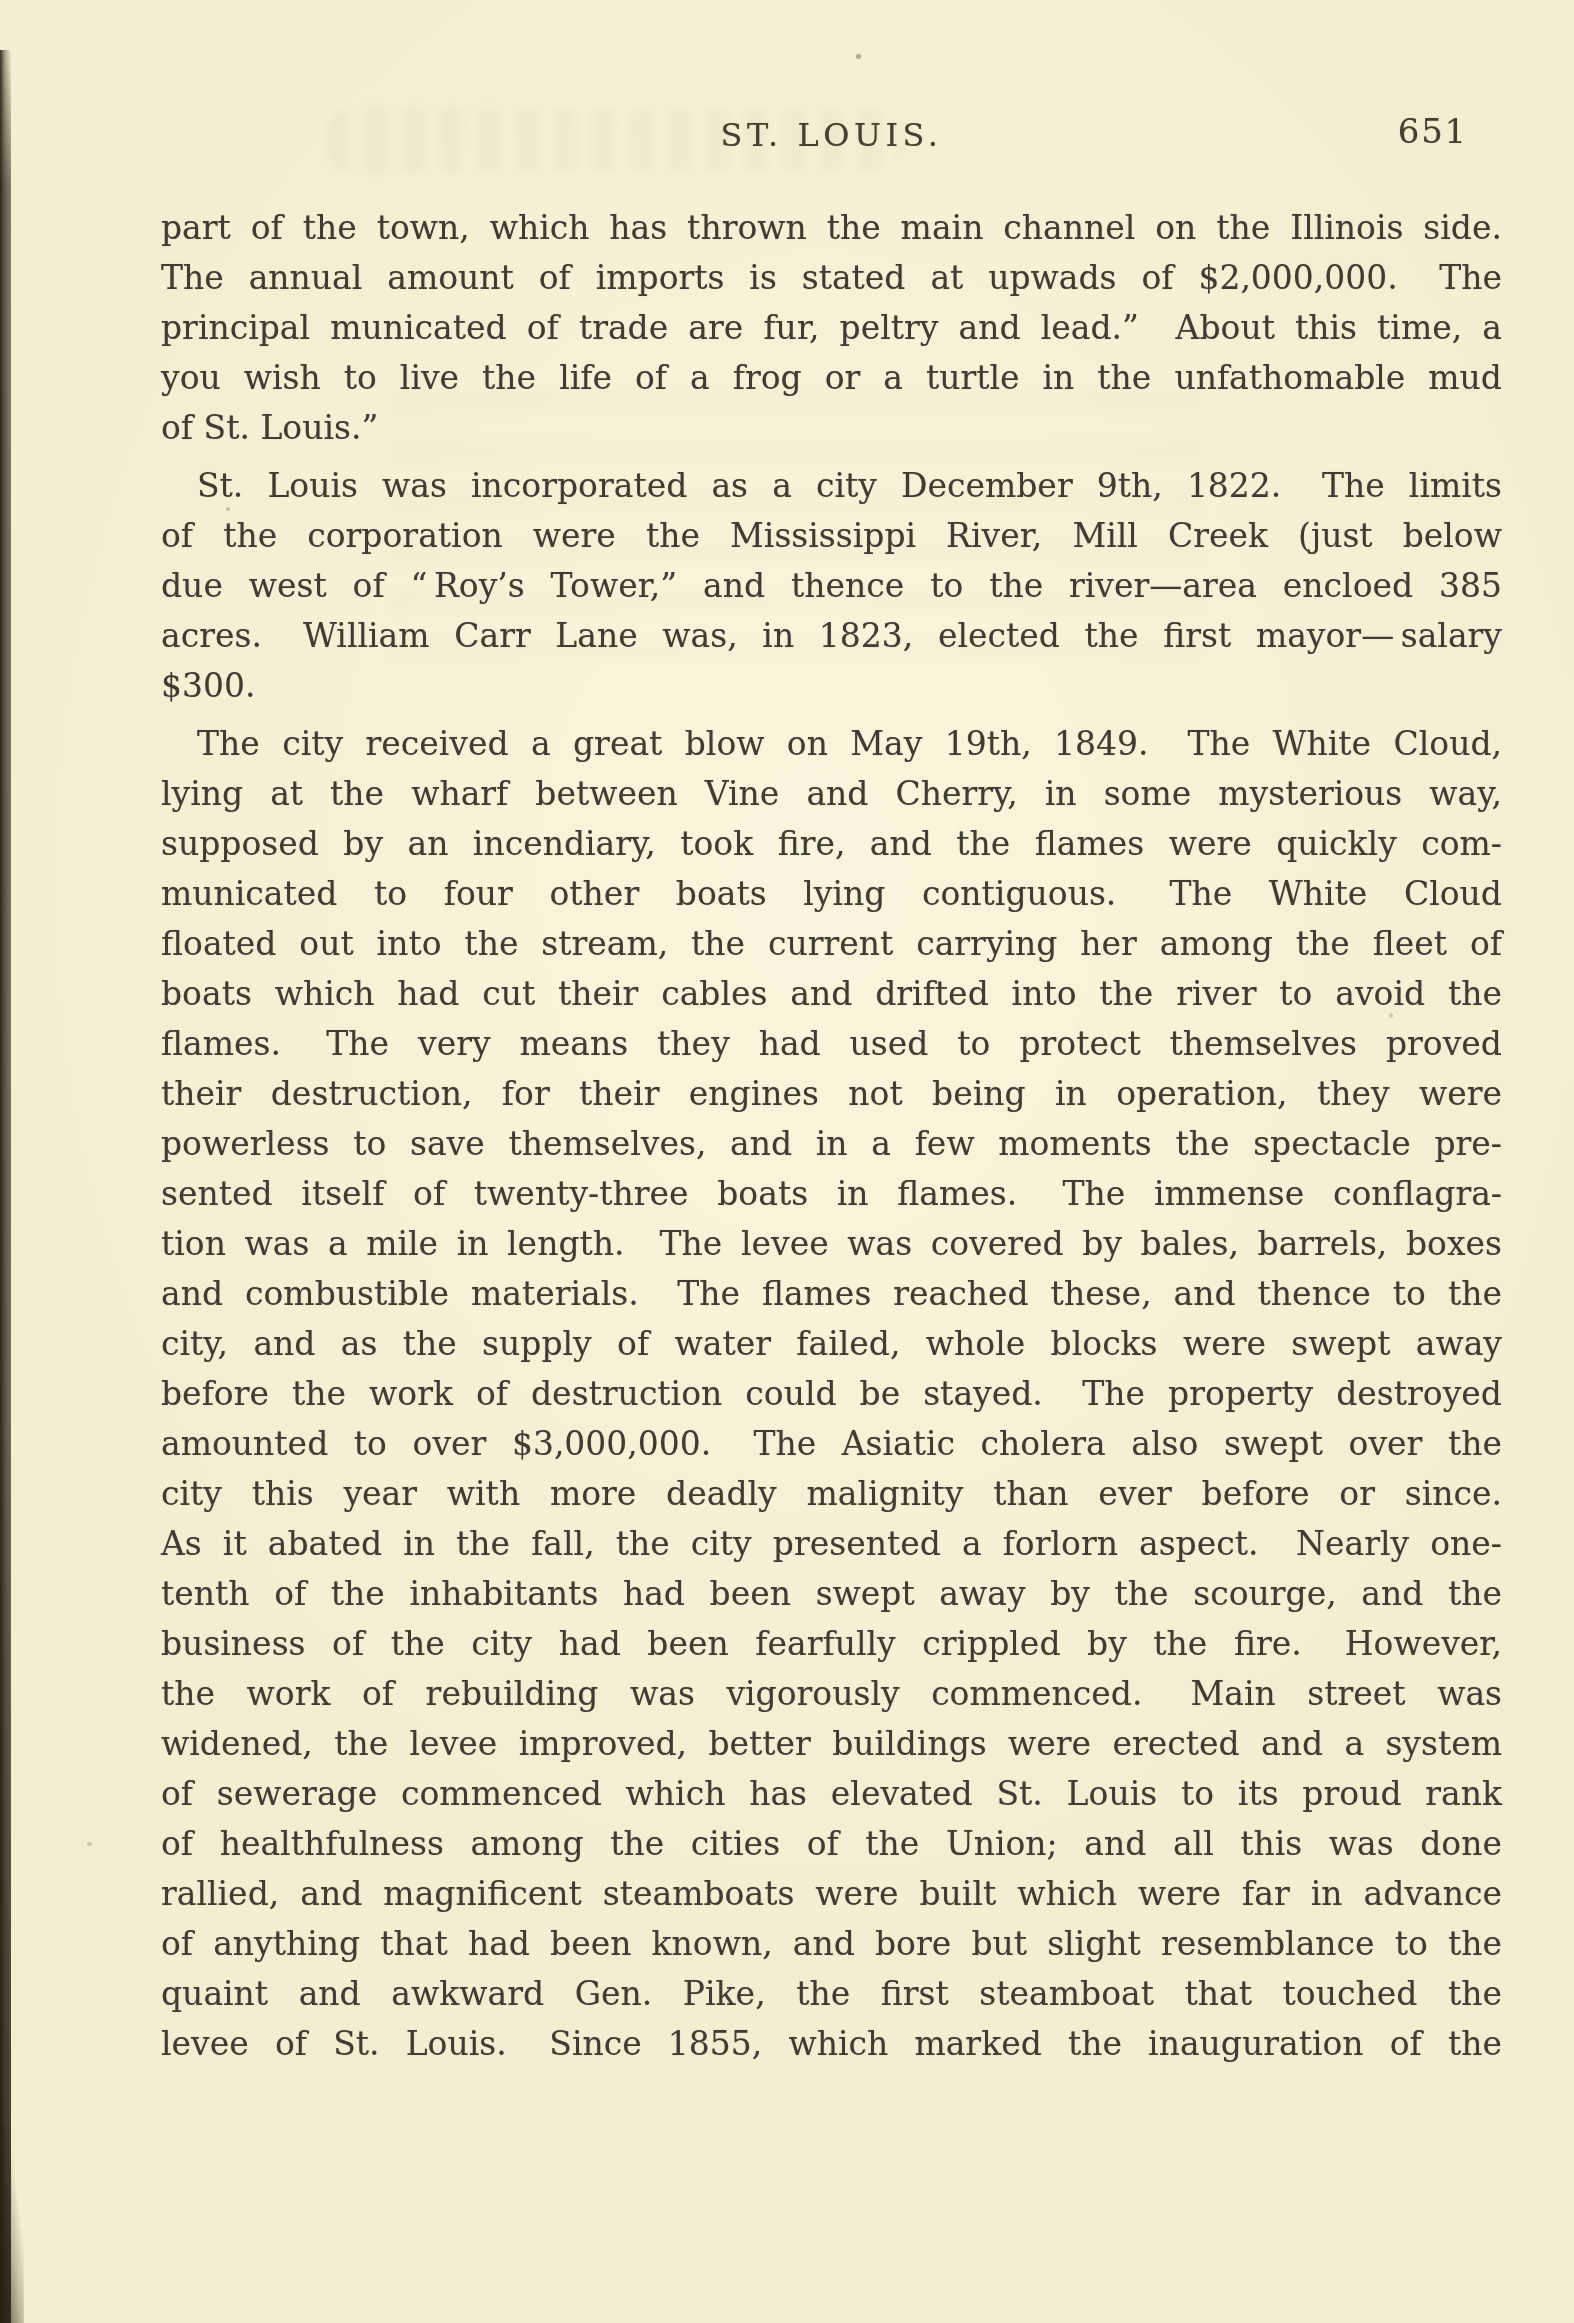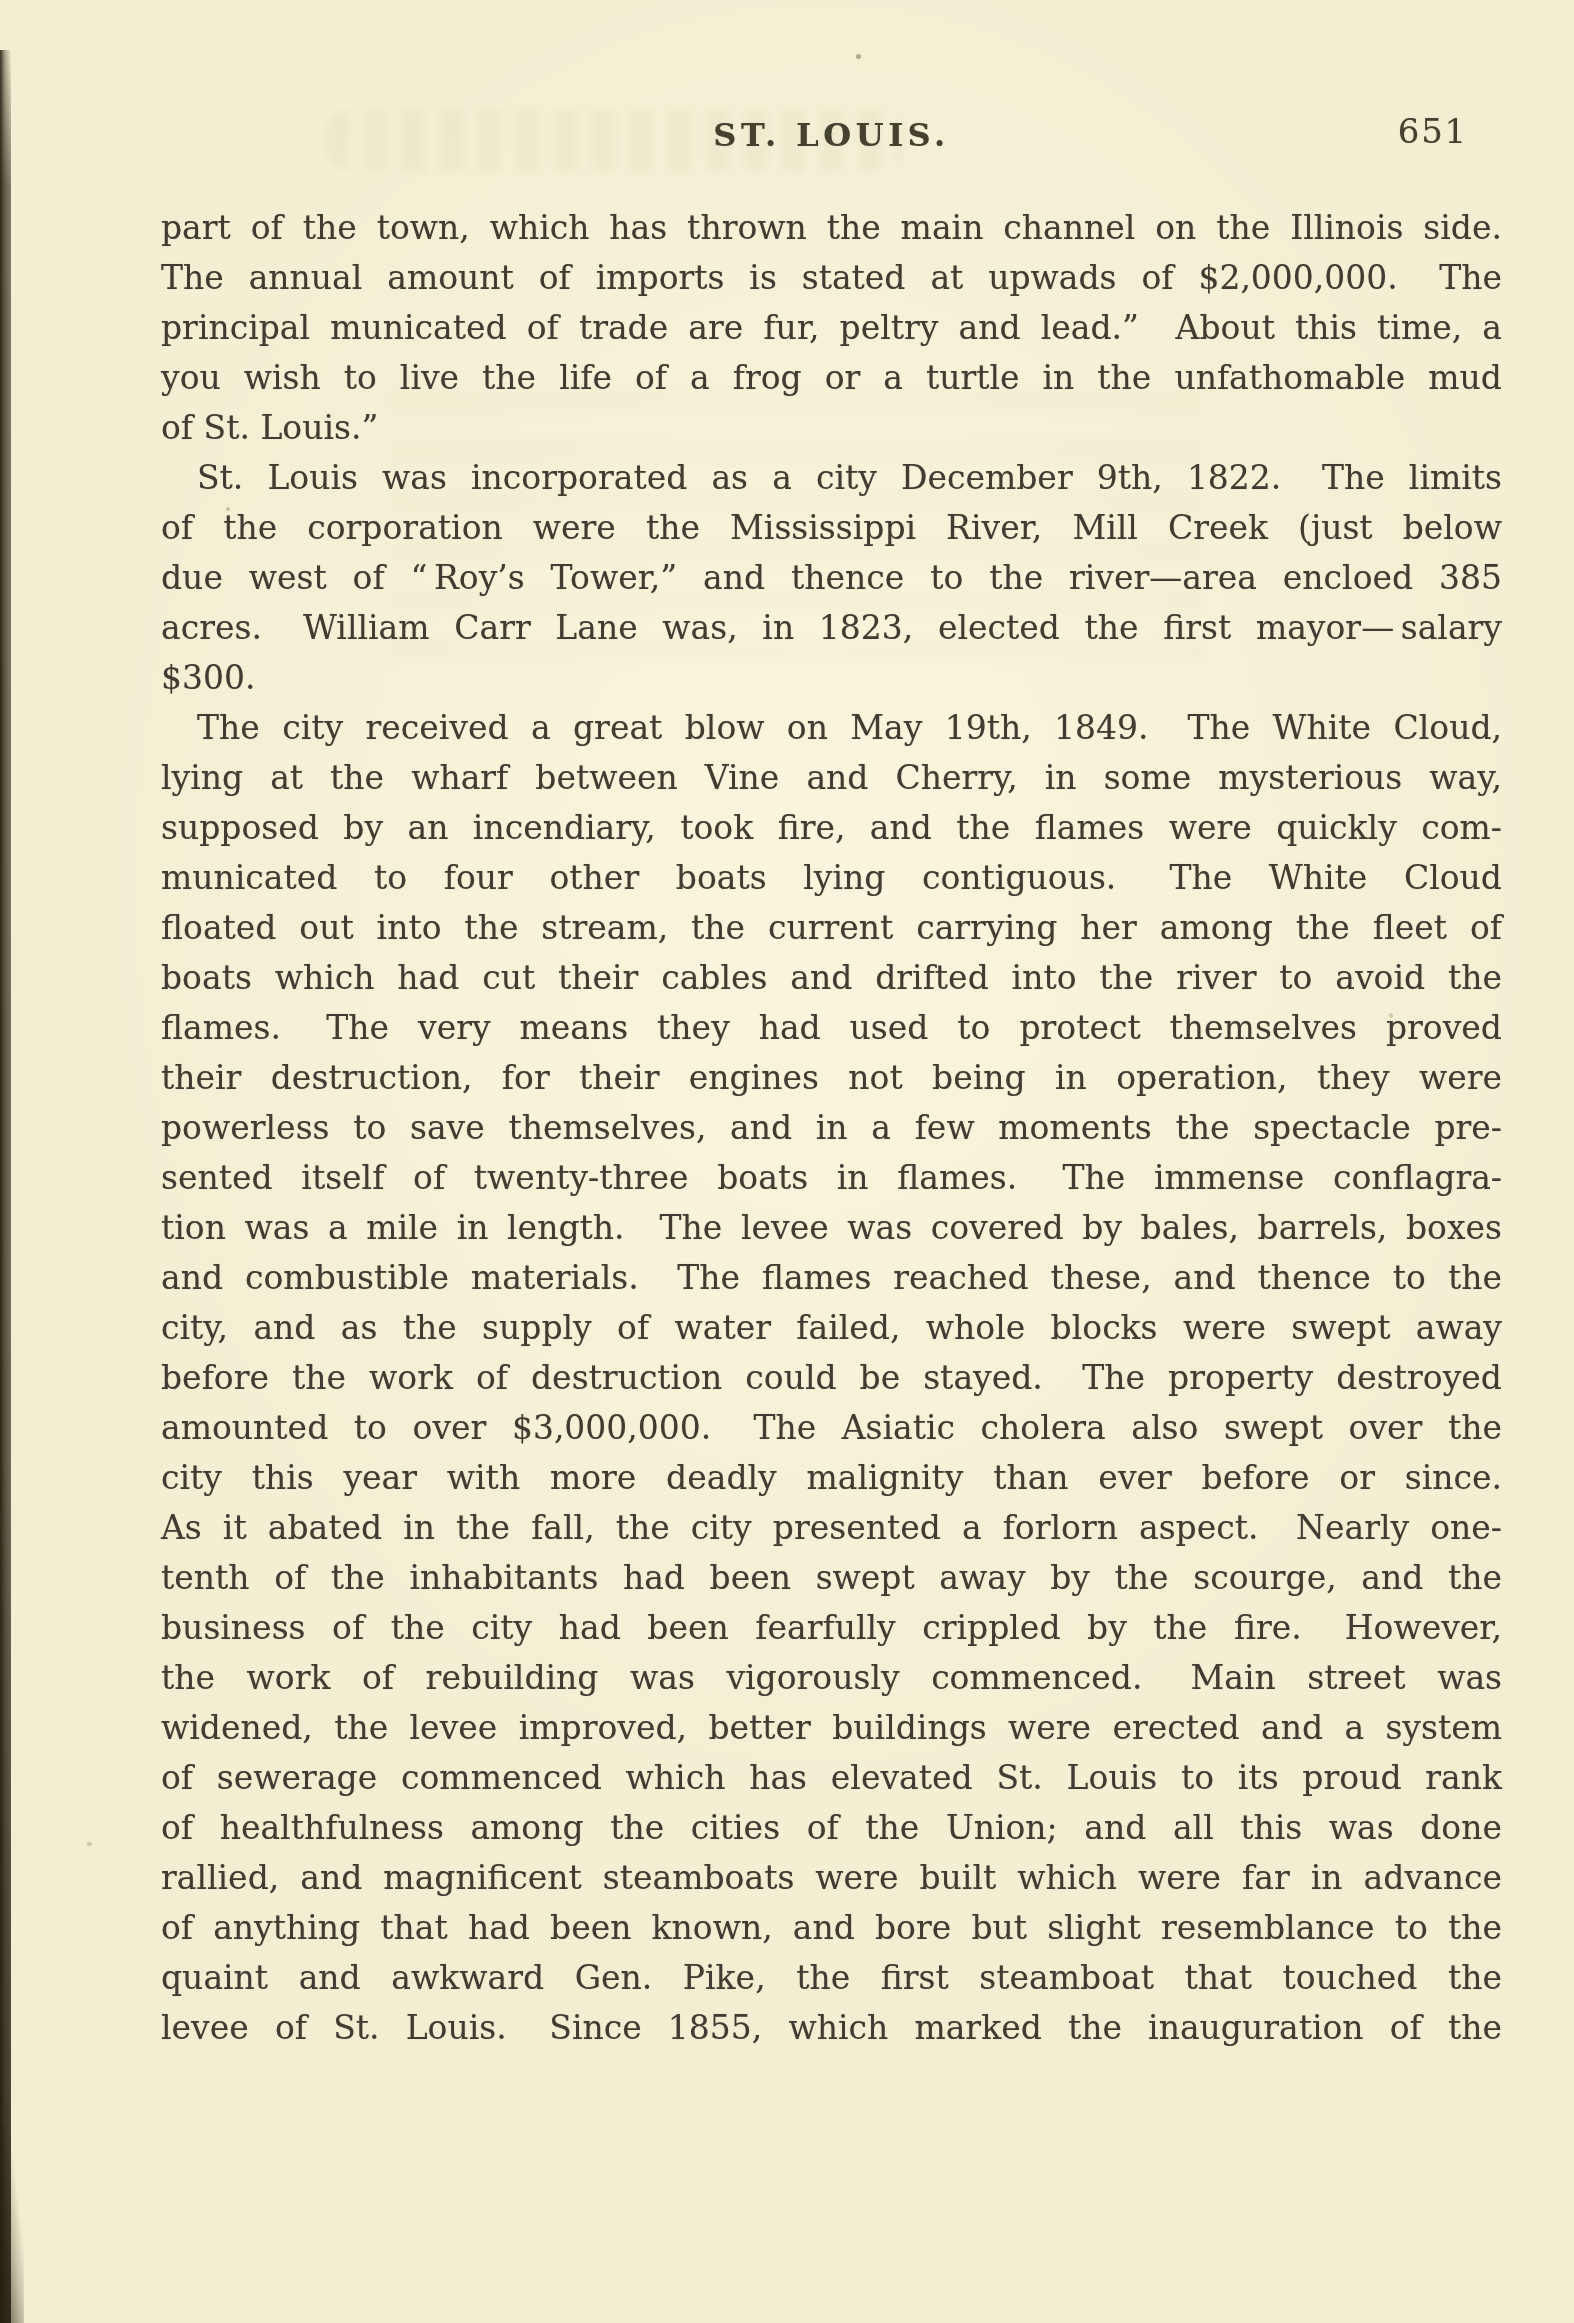--- a/index.html
+++ b/index.html
@@ -24,21 +24,21 @@
   }
   .edge-left-foot {
     position: absolute; left: 0; bottom: 0; width: 23.5px; height: 199px;
     background: linear-gradient(to top right, rgba(38,30,14,.8) 0%, rgba(38,30,14,.25) 45%, rgba(38,30,14,0) 70%);
   }
   .header {
     position: absolute; top: 116px; left: 161px; width: 1341px; height: 54px;
   }
   .running-head {
     display: block; text-align: center;
-    font-size: 32px; letter-spacing: 4.5px; font-weight: 700;
+    font-size: 32px; letter-spacing: 4.5px; font-weight: 400;
     color: #45412f;
     text-shadow: 0 0 0.9px rgba(70,65,47,.4);
   }
   .page-number {
     position: absolute; right: 34px; top: -5.4px;
     font-size: 34px; letter-spacing: 1.8px;
     color: #45412f;
     text-shadow: 0 0 0.9px rgba(70,65,47,.4);
   }
   .bodytext {
@@ -47,21 +47,21 @@
     text-shadow: 0 0 0.9px rgba(64,60,49,.32);
   }
   .line {
     height: 50px;
     text-align: justify;
     text-align-last: justify;
     white-space: normal;
     overflow: visible;
   }
   .line.endline { text-align-last: left; }
-  .line.first { text-indent: 36px; }
+  .line.first { text-indent: 36px; margin-top: 8px; }
   
   .stain { position: absolute; pointer-events: none; }
   .ghost-1 {
     left: 326px; top: 109px; width: 579px; height: 63px;
     background: repeating-linear-gradient(to right, rgba(150,140,95,.12) 0 23.5px, rgba(150,140,95,0) 23.5px 38px);
     filter: blur(3.6px); border-radius: 27px; opacity: .5;
   }
   .ghost-2 {
     left: 389px; top: 389px; width: 814px; height: 271px;
     background: repeating-linear-gradient(to bottom, rgba(160,150,105,.05) 0 25px, rgba(160,150,105,0) 25px 50px);

